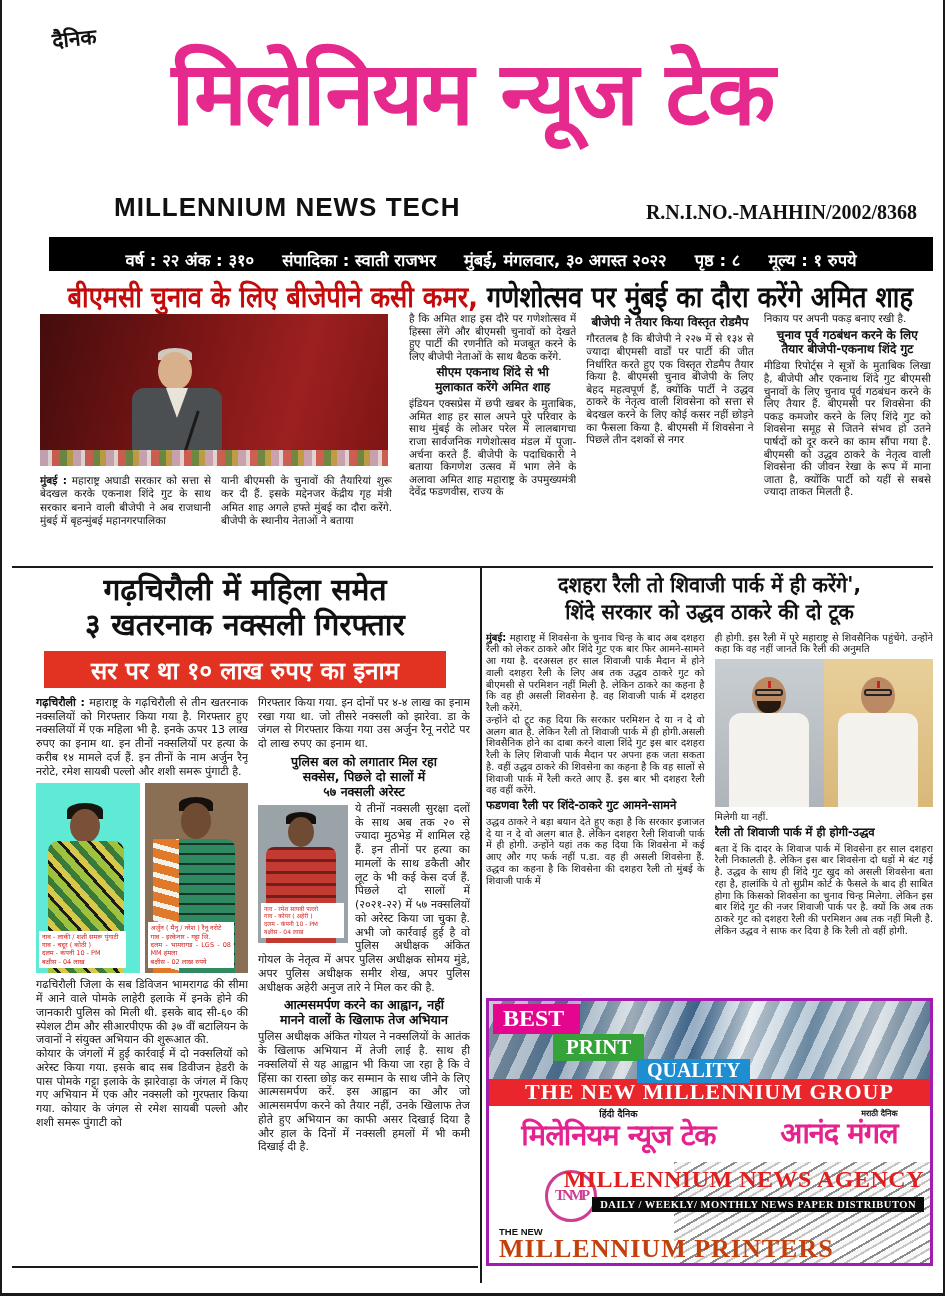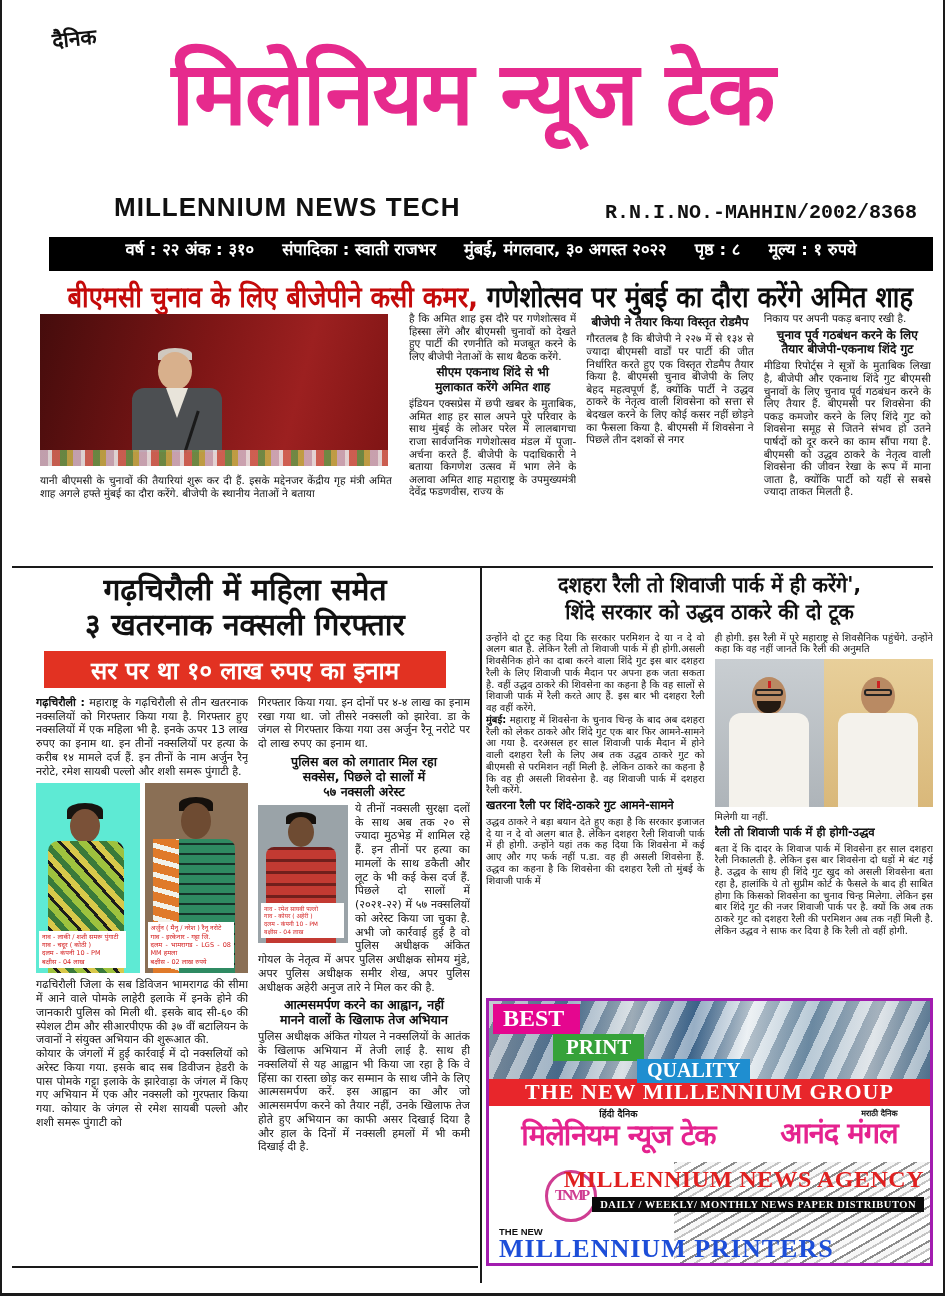--- a/index.html
+++ b/index.html
@@ -10,25 +10,25 @@
     font-family:"DejaVu Sans", sans-serif; color:#111;
     border-left:2px solid #1a1a1a; border-right:2px solid #1a1a1a; border-bottom:3px solid #1a1a1a;
   }
   
   .masthead { position:absolute; top:0; left:0; right:0; height:235px; }
   .tagline { position:absolute; left:50px; top:24px; font-size:21px; font-weight:bold; transform:rotate(-6deg); }
   .mast-title { position:absolute; top:48px; left:0; right:0; text-align:center;
     font-size:88px; font-weight:bold; color:#e62a8d; line-height:1.05; letter-spacing:-2px; white-space:nowrap; }
   .mast-sub { position:absolute; left:112px; top:192px; font-family:"Liberation Sans", sans-serif;
     font-size:26px; font-weight:bold; letter-spacing:1px; }
-  .mast-rni { position:absolute; right:26px; top:201px; font-family:Liberation Mono, monospace;
+  .mast-rni { position:absolute; right:26px; top:201px; font-family:Liberation Serif, serif;
     font-size:20px; font-weight:bold; }
   
   .infobar { position:absolute; top:237px; left:10px; right:10px; height:34px; background:#000;
-    color:#fff; display:flex; align-items:flex-start; justify-content:center; gap:28px;
+    color:#fff; display:flex; align-items:flex-end; justify-content:center; gap:28px;
     font-size:16.5px; font-weight:bold; white-space:nowrap;margin-left:37px; }
   
   .lead { position:absolute; top:274px; left:10px; right:10px; height:291px; }
   .lead-head { position:absolute; top:2px; left:0; width:925px; text-align:center; white-space:nowrap;
     transform:scaleX(.88); transform-origin:center; font-size:29px; font-weight:bold; }
   .lead-head .hl-red { color:#c40a0a; }
   .lead-head .hl-black { color:#0c0c0c; }
   .lead-photo { position:absolute; left:28px; top:40px; width:348px; height:152px; overflow:hidden;
     background:linear-gradient(105deg,#450c0c,#7e1616 45%,#9c2020 72%,#7e1414); }
   .lead-photo .at20 { position:absolute; right:18px; top:40px; font-family:"Liberation Sans",sans-serif;
@@ -112,21 +112,21 @@
   .ad-paper .pp-label { font-size:9.5px; font-weight:bold; }
   .ad-paper .pp-name { font-size:29px; font-weight:bold; color:#e5238f; line-height:1.05; letter-spacing:-1px; }
   .ad-paper.right .pp-label { text-align:right; font-size:8px; }
   .ad-bottom { position:relative; height:101px; }
   .swirl { position:absolute; right:0; top:0; width:58%; height:100%; opacity:.5;
     background:repeating-linear-gradient(150deg,#1a1a1a 0 2px,#f0f0f0 2px 7px,#8a8a8a 7px 9px,#ffffff 9px 15px); }
   .tnmp { position:absolute; left:56px; top:8px; width:52px; height:52px; border:3px solid #cf3d92; border-radius:50%;
     display:flex; align-items:center; justify-content:center; background:#fff;
     color:#cf3d92; font-family:"Liberation Serif",serif; font-weight:bold; font-size:15px; letter-spacing:-3px; }
   .the-new { position:absolute; left:10px; top:64px; font-family:"Liberation Sans",sans-serif; font-size:9.5px; font-weight:bold; }
-  .printers { position:absolute; left:10px; top:72px; font-family:"Liberation Serif",serif; font-size:26px; font-weight:bold; color:#1d4ed8; letter-spacing:1px; z-index:2; }
+  .printers { position:absolute; left:10px; top:72px; font-family:"Liberation Serif",serif; font-size:26px; font-weight:bold; color:#c2410c; letter-spacing:1px; z-index:2; }
   .agency { position:absolute; right:6px; top:4px; text-align:right; z-index:2; }
   .agency .ag-title { font-family:"Liberation Serif",serif; font-size:24px; font-weight:bold; color:#e02020; letter-spacing:.5px; }
   .agency .ag-sub { margin-top:2px; background:#0a0a0a; color:#fff; font-family:"Liberation Serif",serif;
     font-size:10.5px; font-weight:bold; padding:2px 8px; display:inline-block; letter-spacing:.5px; }
   .clearfix::after { content:""; display:block; clear:both; }
 </style>
 </head>
 <body>
 
 <div class="page">
@@ -152,20 +152,21 @@
     </div>
     <div class="lead-photo">
       <div class="fig-hair"></div>
       <div class="fig-head"></div>
       <div class="fig-body"></div>
       <div class="fig-shirt"></div>
       <div class="mic"></div>
       <div class="flowers"></div>
     </div>
     <div class="lead-caption">
+      <div class="cap-col"><span class="dl">मुंबई :</span><span> महाराष्ट्र अघाडी सरकार को सत्ता से बेदखल करके एकनाश शिंदे गुट के साथ सरकार बनाने वाली बीजेपी ने अब राजधानी मुंबई में बृहन्मुंबई महानगरपालिका</span></div>
       <div class="cap-col">यानी बीएमसी के चुनावों की तैयारियां शुरू कर दी हैं. इसके मद्देनजर केंद्रीय गृह मंत्री अमित शाह अगले हफ्ते मुंबई का दौरा करेंगे. बीजेपी के स्थानीय नेताओं ने बताया</div>
     </div>
     <div class="lead-cols">
       <div class="lead-col">
         <div>है कि अमित शाह इस दौरे पर गणेशोत्सव में हिस्सा लेंगे और बीएमसी चुनावों को देखते हुए पार्टी की रणनीति को मजबूत करने के लिए बीजेपी नेताओं के साथ बैठक करेंगे.</div>
         <div class="subhead">सीएम एकनाथ शिंदे से भी
 मुलाकात करेंगे अमित शाह</div>
         <div>इंडियन एक्सप्रेस में छपी खबर के मुताबिक, अमित शाह हर साल अपने पूरे परिवार के साथ मुंबई के लोअर परेल में लालबागचा राजा सार्वजनिक गणेशोत्सव मंडल में पूजा-अर्चना करते हैं. बीजेपी के पदाधिकारी ने बताया किगणेश उत्सव में भाग लेने के अलावा अमित शाह महाराष्ट्र के उपमुख्यमंत्री देवेंद्र फडणवीस, राज्य के</div>
       </div>
       <div class="lead-col">
@@ -241,23 +242,23 @@
     </div>
   </div>
 
   <div class="ds">
     <div class="ds-head">
       <div>दशहरा रैली तो शिवाजी पार्क में ही करेंगे',</div>
       <div>शिंदे सरकार को उद्धव ठाकरे की दो टूक</div>
     </div>
     <div class="ds-cols">
       <div class="ds-col">
+        <div><span class="dl">मुंबई:</span><span> महाराष्ट्र में शिवसेना के चुनाव चिन्ह के बाद अब दशहरा रैली को लेकर ठाकरे और शिंदे गुट एक बार फिर आमने-सामने आ गया है. दरअसल हर साल शिवाजी पार्क मैदान में होने वाली दशहरा रैली के लिए अब तक उद्धव ठाकरे गुट को बीएमसी से परमिशन नहीं मिली है. लेकिन ठाकरे का कहना है कि वह ही असली शिवसेना है. वह शिवाजी पार्क में दशहरा रैली करेंगे.</span></div>
         <div>उन्होंने दो टूट कह दिया कि सरकार परमिशन दे या न दे वो अलग बात है. लेकिन रैली तो शिवाजी पार्क में ही होगी.असली शिवसैनिक होने का दाबा करने वाला शिंदे गुट इस बार दशहरा रैली के लिए शिवाजी पार्क मैदान पर अपना हक जता सकता है. वहीं उद्धव ठाकरे की शिवसेना का कहना है कि वह सालों से शिवाजी पार्क में रैली करते आए हैं. इस बार भी दशहरा रैली वह वहीं करेंगे.</div>
-        <div><span class="dl">मुंबई:</span><span> महाराष्ट्र में शिवसेना के चुनाव चिन्ह के बाद अब दशहरा रैली को लेकर ठाकरे और शिंदे गुट एक बार फिर आमने-सामने आ गया है. दरअसल हर साल शिवाजी पार्क मैदान में होने वाली दशहरा रैली के लिए अब तक उद्धव ठाकरे गुट को बीएमसी से परमिशन नहीं मिली है. लेकिन ठाकरे का कहना है कि वह ही असली शिवसेना है. वह शिवाजी पार्क में दशहरा रैली करेंगे.</span></div>
-        <div class="subhead">खतरना रैली पर शिंदे-ठाकरे गुट आमने-सामने</div>
+        <div class="subhead">फडणवा रैली पर शिंदे-ठाकरे गुट आमने-सामने</div>
         <div>उद्धव ठाकरे ने बड़ा बयान देते हुए कहा है कि सरकार इजाजत दे या न दे वो अलग बात है. लेकिन दशहरा रैली शिवाजी पार्क में ही होगी. उन्होंने यहां तक कह दिया कि शिवसेना में कई आए और गए फर्क नहीं प.डा. वह ही असली शिवसेना हैं. उद्धव का कहना है कि शिवसेना की दशहरा रैली तो मुंबई के शिवाजी पार्क में</div>
       </div>
       <div class="ds-col">
         <div>ही होगी. इस रैली में पूरे महाराष्ट्र से शिवसैनिक पहुंचेंगे. उन्होंने कहा कि वह नहीं जानते कि रैली की अनुमति</div>
         <div class="ds-photo">
           <div class="half h-shinde">
             <div class="fig-head"></div>
             <div class="tilak"></div>
             <div class="specs"></div>
             <div class="beard"></div>

